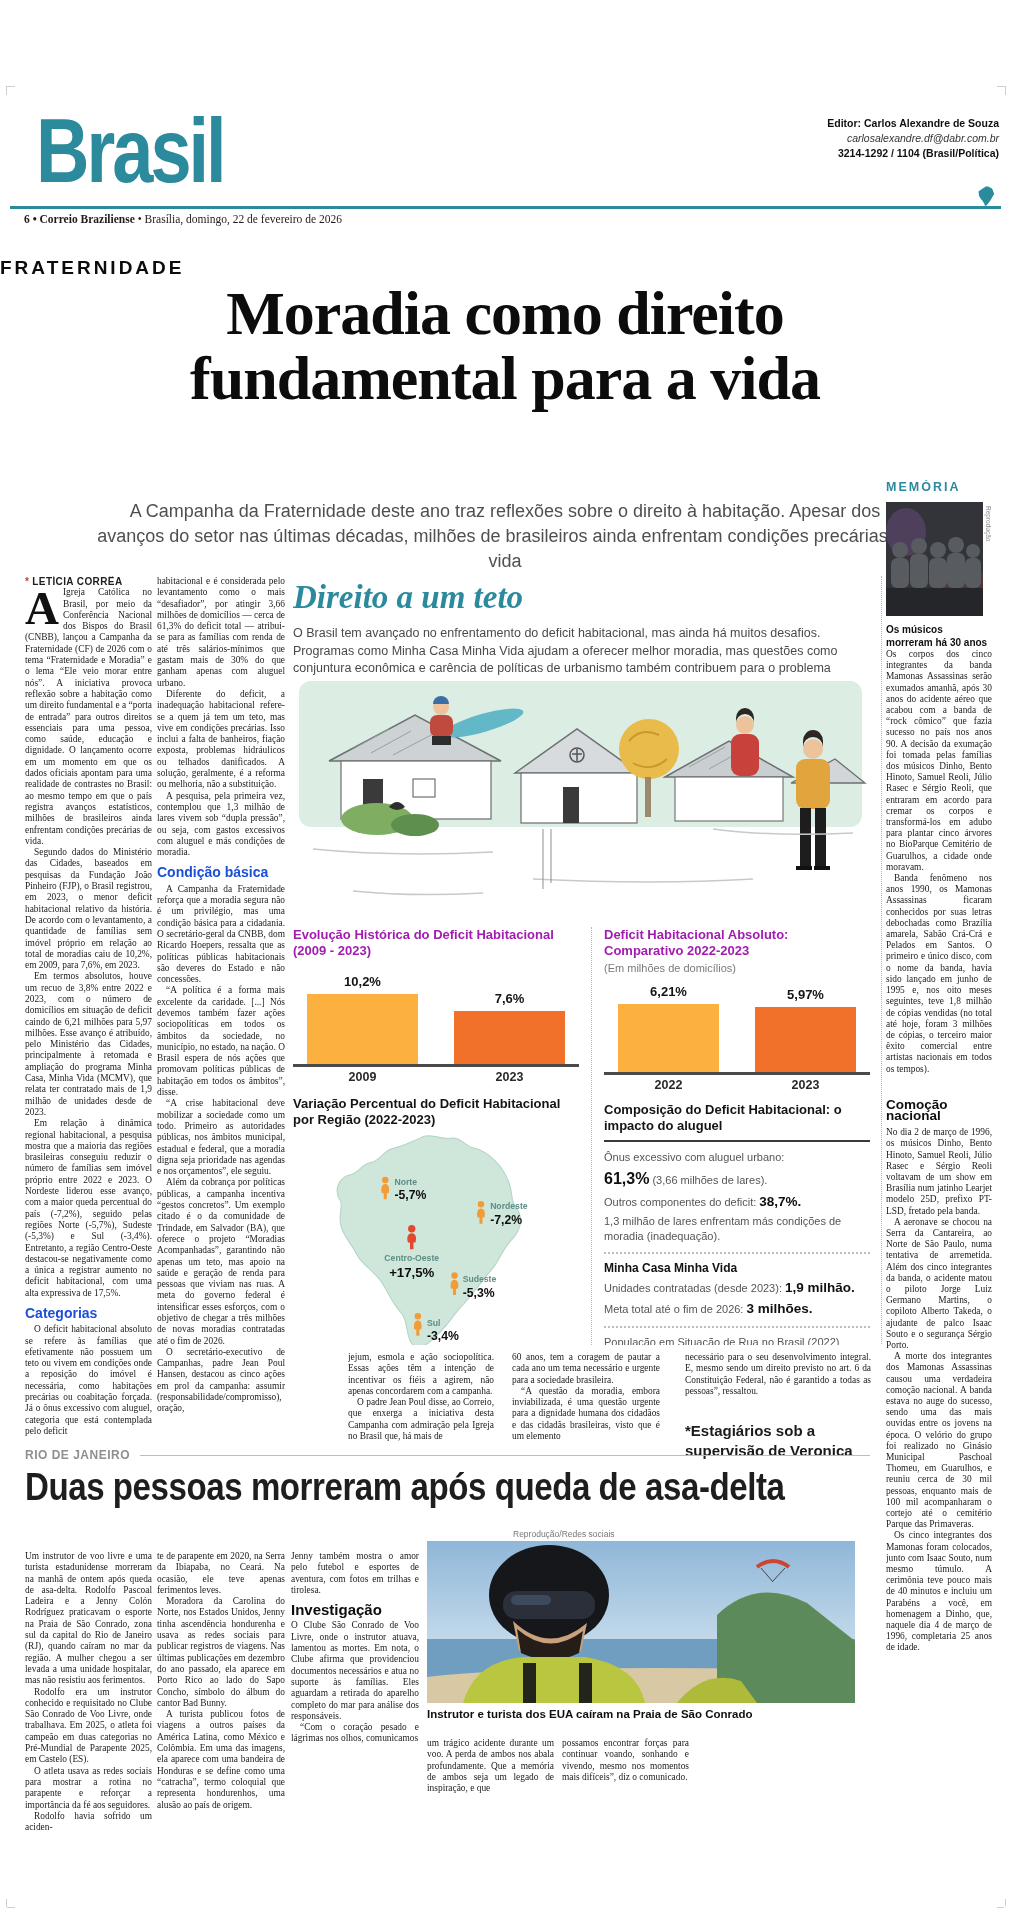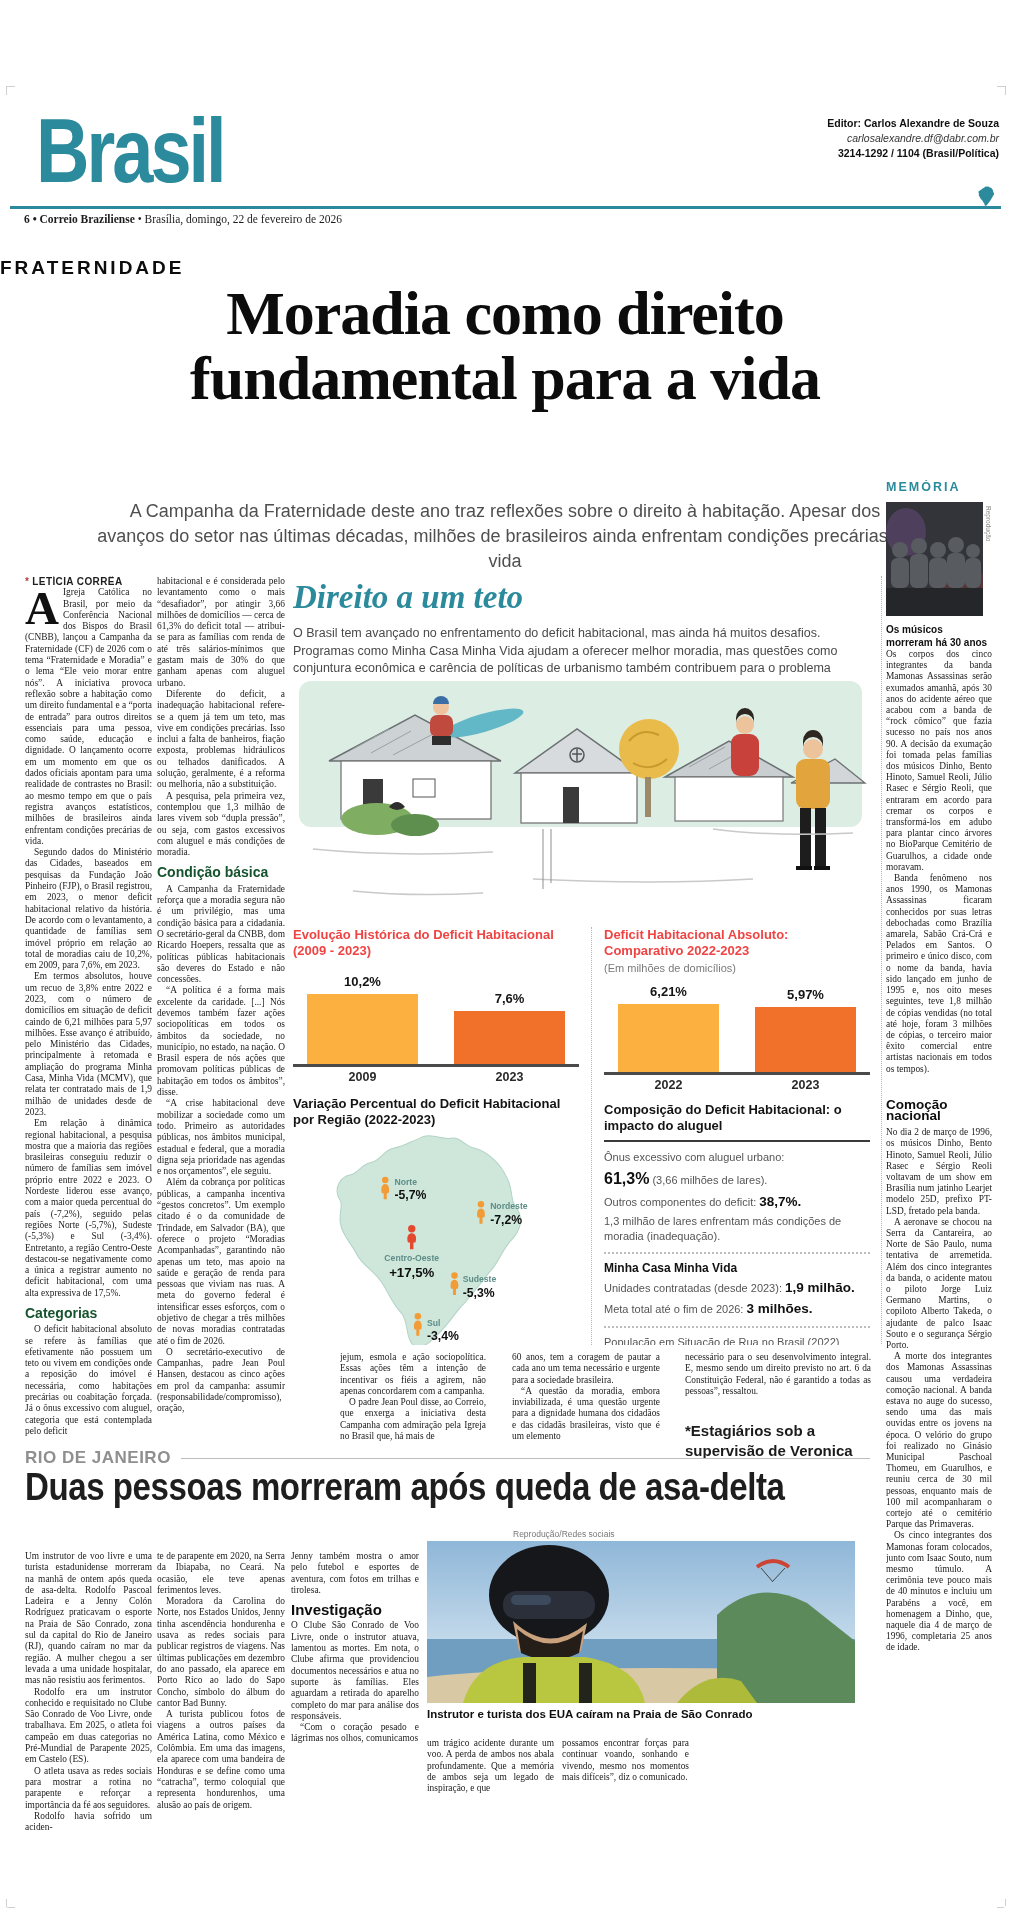--- a/index.html
+++ b/index.html
@@ -16,34 +16,34 @@
   .bz-icon{position:absolute;right:13px;top:186px;}
   
   .kicker{position:absolute;left:0;width:100%;top:257px;font-family:"Liberation Sans",sans-serif;font-weight:bold;font-size:19px;letter-spacing:3px;color:#0c0c0c;}
   .headline{position:absolute;left:115px;width:780px;top:281px;text-align:center;font-family:"Liberation Serif",serif;font-weight:bold;font-size:62px;line-height:1.05;letter-spacing:-1px;color:#0c0c0c;}
   .standfirst{position:absolute;left:95px;width:820px;top:499px;text-align:center;font-family:"Liberation Sans",sans-serif;font-size:18px;line-height:1.4;color:#4f4f4f;}
   
   .col{position:absolute;font-size:9.4px;line-height:11.3px;color:#1b1b1b;text-align:justify;overflow:hidden;}
   .col p{margin:0;}
   .col p+p{text-indent:9px;}
   .col .subhead+p{text-indent:9px;}
-  .subhead{font-family:"Liberation Sans",sans-serif;font-weight:bold;font-size:14px;margin:9px 0 5px;color:#14532d;text-align:left;}
+  .subhead{font-family:"Liberation Sans",sans-serif;font-weight:bold;font-size:14px;margin:9px 0 5px;color:#1d4ed8;text-align:left;}
   .subhead-lg{font-family:"Liberation Sans",sans-serif;font-weight:bold;font-size:15px;margin:8px 0 5px;color:#0d0d0d;text-align:left;}
   .byline{font-family:"Liberation Sans",sans-serif;font-weight:bold;font-size:10px;letter-spacing:.4px;color:#1d1d1d;margin-bottom:0;text-align:left;}
   .byline .mk{color:#b5413a;margin-right:3px;}
   .dropcap{float:left;font-family:"Liberation Serif",serif;font-weight:bold;font-size:47px;line-height:38px;padding:2px 4px 0 0;color:#111;}
   .note{font-family:"Liberation Sans",sans-serif;font-weight:bold;font-size:15px;margin-top:24px;text-align:left;line-height:1.35;}
   
   .ig{position:absolute;left:293px;top:575px;width:577px;height:770px;overflow:hidden;}
   .ig-title{position:absolute;left:0;top:4px;font-family:"Liberation Serif",serif;font-style:italic;font-weight:bold;font-size:33px;color:#2b8a9c;}
   .ig-intro{position:absolute;left:0;top:50px;width:568px;font-family:"Liberation Sans",sans-serif;font-size:12.5px;line-height:1.4;color:#4a4a4a;}
   .ig-illo{position:absolute;left:0;top:104px;}
   .ig-left{position:absolute;left:0;top:352px;width:286px;font-family:"Liberation Sans",sans-serif;}
   .ig-right{position:absolute;left:298px;top:352px;width:279px;height:418px;border-left:1px dotted #a9bdb3;padding-left:12px;box-sizing:border-box;font-family:"Liberation Sans",sans-serif;}
-  .c-title{font-weight:bold;font-size:13px;line-height:1.25;color:#ef4444;margin-bottom:8px;}
+  .c-title{font-weight:bold;font-size:13px;line-height:1.25;color:#a21caf;margin-bottom:8px;}
   .c2-sub{font-size:11px;color:#7a7a7a;margin:2px 0 6px;}
   .chart-row{display:flex;align-items:flex-end;gap:36px;padding:0 14px;}
   .bar-unit{flex:1;display:flex;flex-direction:column;align-items:center;}
   .bar{width:100%;}
   .amber{background:#fbb040;}
   .orange{background:#f1702a;}
   .bar-label{font-weight:bold;font-size:13px;color:#141414;margin-bottom:5px;}
   .baseline{height:3px;background:#4a4a4a;margin-top:0;}
   .year-row{display:flex;gap:36px;padding:0 14px;font-weight:bold;font-size:12.5px;color:#2a2a2a;margin-top:3px;}
   .year-row span{flex:1;text-align:center;}
@@ -64,21 +64,21 @@
   .m-label{font-family:"Liberation Sans",sans-serif;font-weight:bold;font-size:12.5px;letter-spacing:2px;color:#2b8a9c;margin-bottom:8px;}
   .m-photo{position:relative;width:106px;height:114px;}
   .m-credit{position:absolute;right:0;top:4px;writing-mode:vertical-rl;font-family:"Liberation Sans",sans-serif;font-size:6.5px;color:#8a8a8a;}
   .m-caption{font-family:"Liberation Sans",sans-serif;font-weight:bold;font-size:10px;line-height:1.3;color:#101010;margin-top:7px;}
   .m-headline{font-family:"Liberation Serif",serif;font-size:23px;line-height:1.12;color:#101010;margin:10px 0 9px;}
   .m-body{font-size:9.4px;line-height:11.2px;color:#1b1b1b;text-align:justify;}
   .m-body p{margin:0;}
   .m-body p+p{text-indent:8px;}
   .m-sub{font-family:"Liberation Sans",sans-serif;font-weight:bold;font-size:13.5px;margin:24px 0 6px;color:#0d0d0d;}
   
-  .rj-kicker{position:absolute;left:25px;top:1448px;width:845px;display:flex;align-items:center;gap:10px;font-family:"Liberation Sans",sans-serif;font-weight:bold;font-size:17px;letter-spacing:.5px;color:#8f8f8f;}
+  .rj-kicker{position:absolute;left:25px;top:1448px;width:845px;display:flex;align-items:center;gap:10px;font-family:"Liberation Sans",sans-serif;font-weight:bold;font-size:12px;letter-spacing:.5px;color:#8f8f8f;}
   .rj-rule{flex:1;border-top:1px solid #bcbcbc;}
   .rj-headline{position:absolute;left:25px;top:1466px;font-family:"Liberation Sans",sans-serif;font-weight:bold;font-size:38px;letter-spacing:-.5px;color:#1e1e1e;white-space:nowrap;transform:scaleX(.87);transform-origin:0 0;}
   .p-credit{position:absolute;font-family:"Liberation Sans",sans-serif;font-size:8.5px;color:#777;}
   .rio-photo{position:absolute;left:427px;top:1541px;width:428px;height:162px;overflow:hidden;}
   .rio-caption{position:absolute;left:427px;top:1708px;width:428px;font-family:"Liberation Sans",sans-serif;font-weight:bold;font-size:11.5px;color:#101010;}
 </style>
 </head>
 <body>
 
 <div class="page">
@@ -275,21 +275,21 @@
       <div class="dotted"></div>
       <div class="block-title">Minha Casa Minha Vida</div>
       <div class="ig-line"><span>Unidades contratadas (desde 2023): </span><b class="mid">1,9 milhão.</b></div>
       <div class="ig-line"><span>Meta total até o fim de 2026: </span><b class="mid">3 milhões.</b></div>
       <div class="dotted"></div>
       <div class="ig-line">População em Situação de Rua no Brasil (2022)</div>
 
     </div>
   </div>
 
-  <div class="col" style="left:340px;top:1352px;width:146px;height:100px;">
+  <div class="col" style="left:348px;top:1352px;width:146px;height:100px;">
     <p>jejum, esmola e ação sociopolítica. Essas ações têm a intenção de incentivar os fiéis a agirem, não apenas concordarem com a campanha.</p>
     <p>O padre Jean Poul disse, ao Correio, que enxerga a iniciativa desta Campanha com admiração pela Igreja no Brasil que, há mais de</p>
   </div>
   <div class="col" style="left:512px;top:1352px;width:148px;height:100px;">
     <p>60 anos, tem a coragem de pautar a cada ano um tema necessário e urgente para a sociedade brasileira.</p>
     <p>“A questão da moradia, embora inviabilizada, é uma questão urgente para a dignidade humana dos cidadãos e das cidadãs brasileiras, visto que é um elemento</p>
   </div>
   <div class="col" style="left:685px;top:1352px;width:186px;height:112px;">
     <p>necessário para o seu desenvolvimento integral. E, mesmo sendo um direito previsto no art. 6 da Constituição Federal, não é garantido a todas as pessoas”, ressaltou.</p>
     <div class="note">*Estagiários sob a supervisão de Veronica Soares</div>

